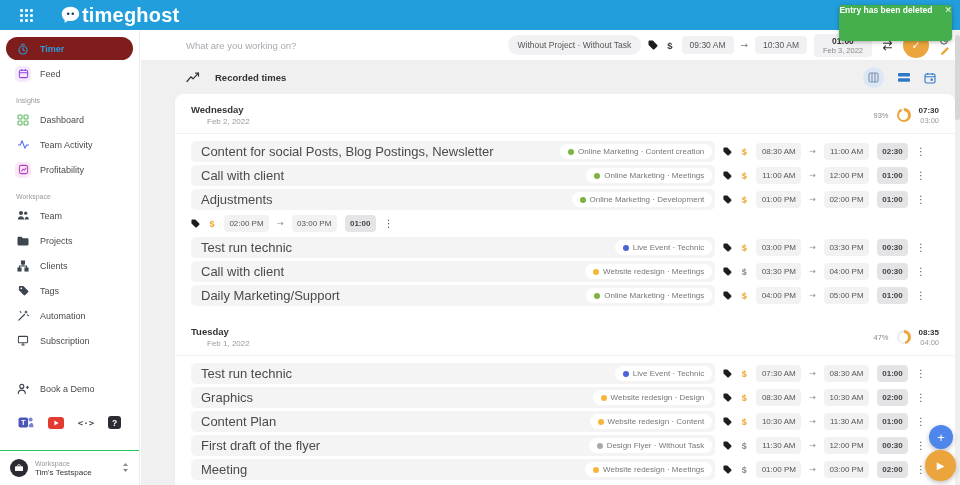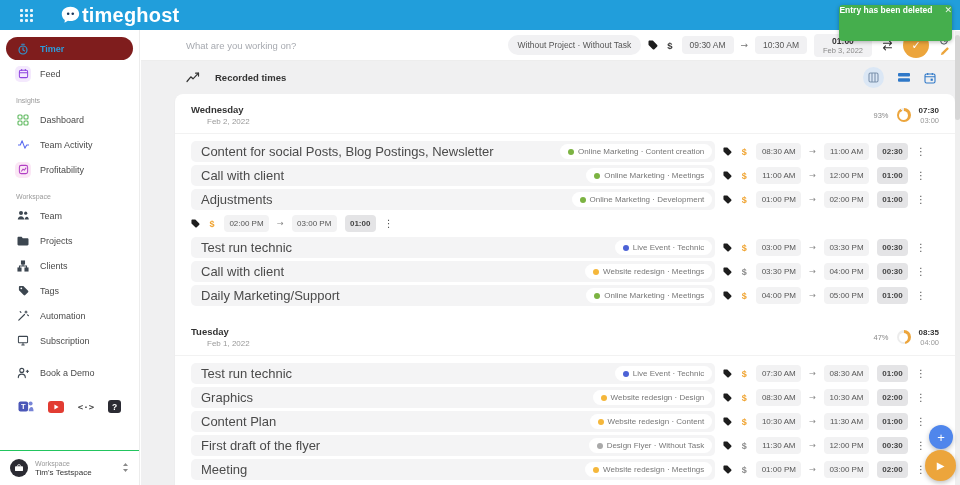--- a/index.html
+++ b/index.html
@@ -24,21 +24,21 @@
              border-right:1px solid #ececec; display:flex; flex-direction:column; padding-top:6px; z-index:5; }
   .side-item { display:flex; align-items:center; gap:9px; height:23px; margin:1px 6px; padding:0 9px;
                border-radius:12px; font-size:9px; color:#4a4a4a; cursor:pointer; flex:none; }
   .side-item.active { background:#7f1d1d; color:#2D9CDB; font-weight:bold; }
   .side-item .sicon { width:16px; display:flex; justify-content:center; flex:none; }
   .icon-bg { width:16px; height:16px; border-radius:5px; display:flex; align-items:center; justify-content:center; }
   .feed-bg { background:#f4e9fd; }
   .profit-bg { background:#fbe7f5; }
   .side-section { font-size:7px; color:#9a9a9a; margin:11px 16px 3px; flex:none; }
   .side-dot { margin-left:auto; width:3px; height:3px; border-radius:50%; background:#777; }
-  .demo-item { margin-top:8px; }
+  .demo-item { margin-top:24px; }
   .side-iconrow { display:flex; justify-content:space-evenly; align-items:center; margin:14px 4px 8px; flex:none; }
   .side-iconrow > span { cursor:pointer; display:flex; align-items:center; }
   .code-glyph { font-family:"DejaVu Sans Mono",monospace; font-size:9px; color:#444; font-weight:bold; }
   .ws-switch { margin-top:auto; border-top:1px solid #22c55e; padding:8px 10px; display:flex; align-items:center; gap:7px; flex:none; cursor:pointer; }
   .ws-avatar { width:18px; height:18px; border-radius:50%; background:#2b2b33; display:flex; align-items:center; justify-content:center; flex:none; }
   .ws-label { font-size:7px; color:#999; }
   .ws-name { font-size:8px; color:#333; margin-top:1px; white-space:nowrap; }
   .ws-sort { margin-left:auto; }
 
   

